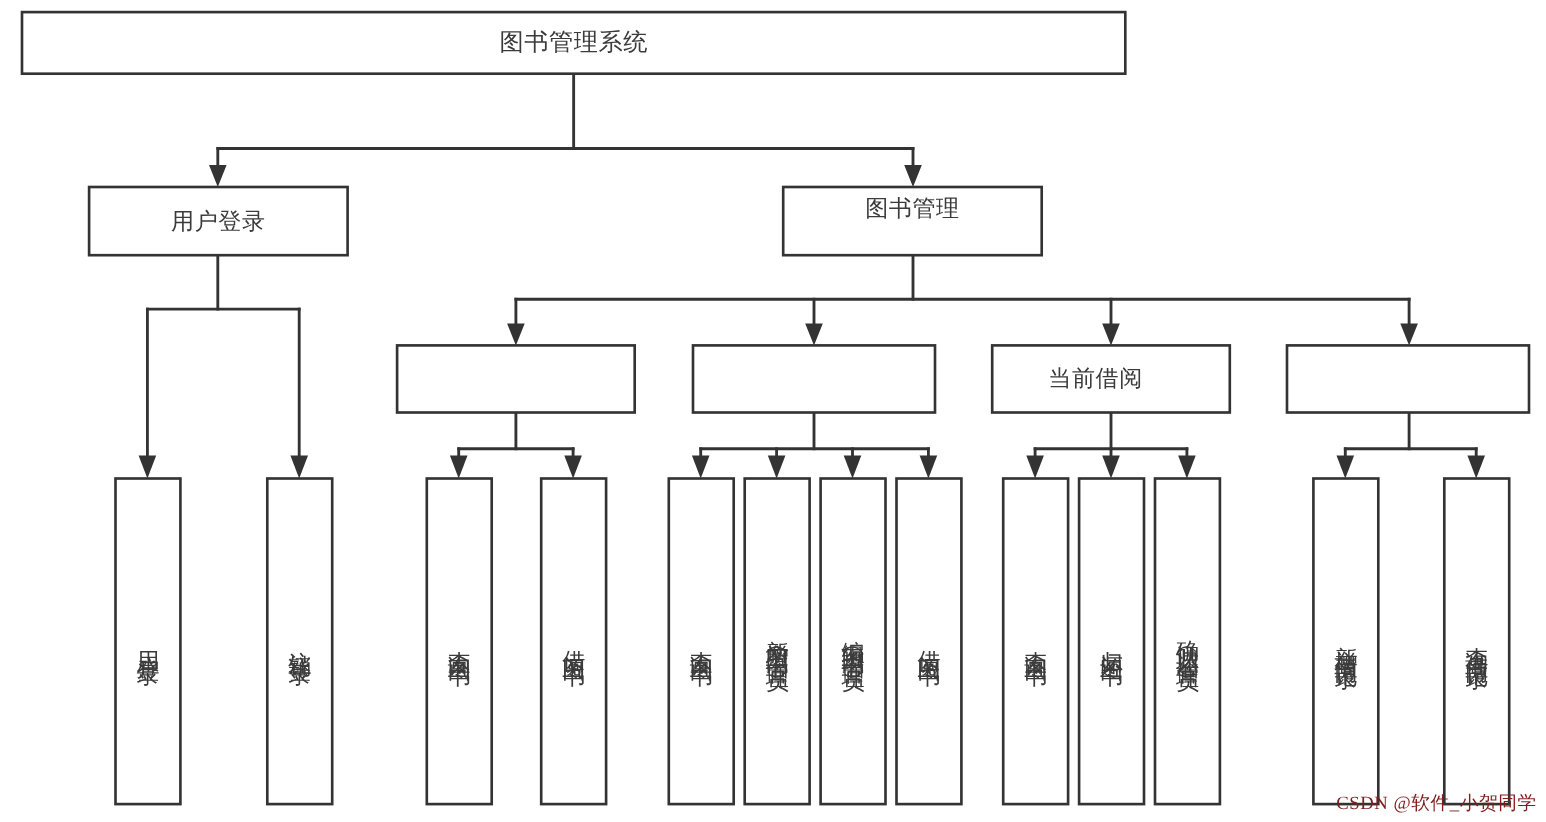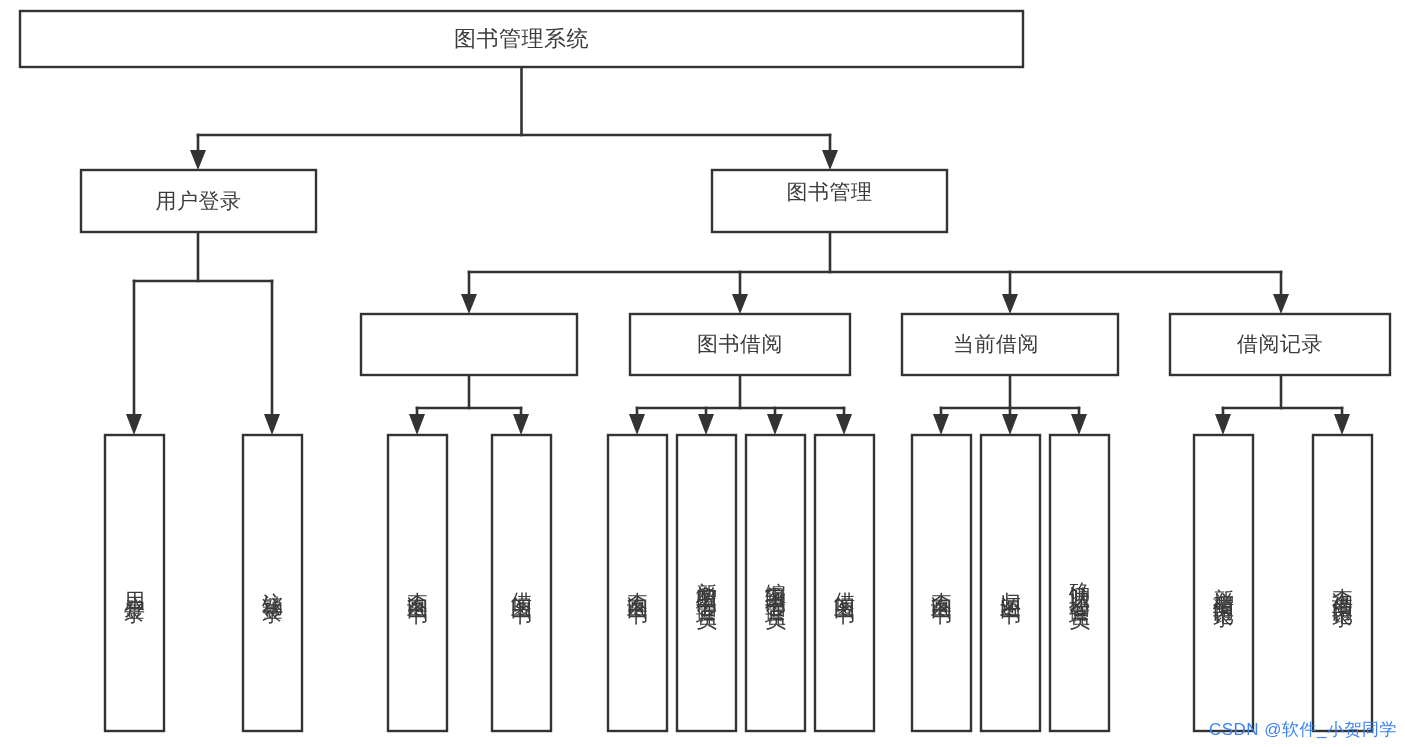--- a/index.html
+++ b/index.html
@@ -65,22 +65,22 @@
     white-space: nowrap;
   }
   .node-label.root {
     font-size: 22px;
   }
   #watermark {
     position: absolute;
     right: 8px;
     bottom: 6px;
     font-size: 17px;
-    color: #3b82f6;
-    font-family: Liberation Sans, sans-serif;
+    color: #7f1d1d;
+    font-family: Liberation Serif, serif;
     letter-spacing: 0.5px;
     white-space: nowrap;
     pointer-events: none;
   }
 </style>
 </head>
 <body>
 
 <div id="diagram-root">
 
@@ -189,25 +189,23 @@
     <rect class="node-box" x="981" y="435" width="59" height="296"></rect>
     <rect class="node-box" x="1050" y="435" width="59" height="296"></rect>
 
     <rect class="node-box" x="1194" y="435" width="59" height="296"></rect>
     <rect class="node-box" x="1313" y="435" width="59" height="296"></rect>
   </svg>
 
   <div class="node-label horizontal root" style="left:20px; top:11px; width:1003px; height:56px;">图书管理系统</div>
 
   <div class="node-label horizontal" style="left:81px; top:170px; width:235px; height:62px;">用户登录</div>
-  <div class="node-label horizontal" style="left:712px; top:170px; width:235px; height:44px;">图书管理</div>
-
-  <div class="node-label horizontal" style="left:630px; top:314px; width:220px; height:61px;">图书借阅</div>
+  <div class="node-label horizontal" style="left:712px; top:170px; width:235px; height:44px;font-family:Liberation Mono, monospace;">图书管理</div>
+
   <div class="node-label horizontal" style="left:902px; top:314px; width:188px; height:61px;">当前借阅</div>
-  <div class="node-label horizontal" style="left:1170px; top:314px; width:220px; height:61px;">借阅记录</div>
 
   <div class="node-label vertical" style="left:105px; top:435px; width:59px; height:296px;">用户登录</div>
   <div class="node-label vertical" style="left:243px; top:435px; width:59px; height:296px;">注销登录</div>
 
   <div class="node-label vertical" style="left:388px; top:435px; width:59px; height:296px;">查询图书</div>
   <div class="node-label vertical" style="left:492px; top:435px; width:59px; height:296px;">借阅图书</div>
 
   <div class="node-label vertical" style="left:608px; top:435px; width:59px; height:296px;">查询图书</div>
   <div class="node-label vertical" style="left:677px; top:435px; width:59px; height:296px;">新增图书（管理员）</div>
   <div class="node-label vertical" style="left:746px; top:435px; width:59px; height:296px;">编辑图书（管理员）</div>

